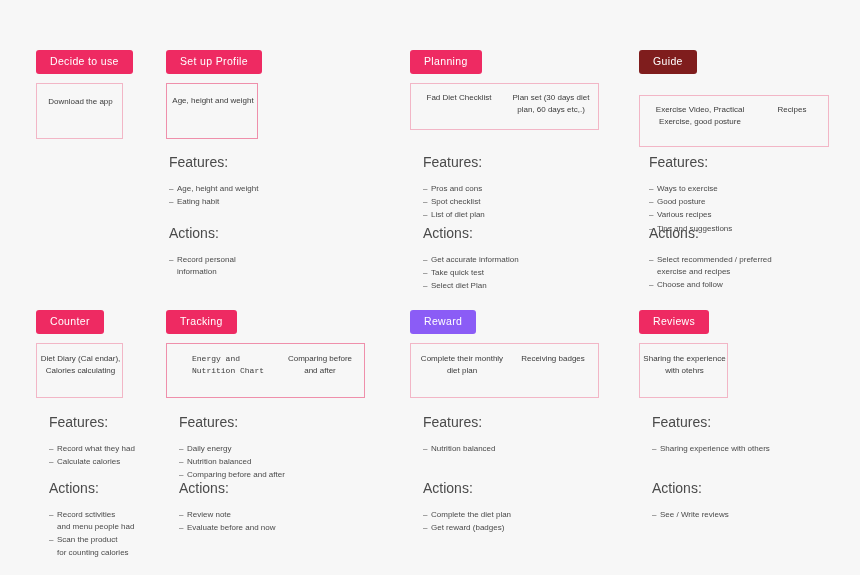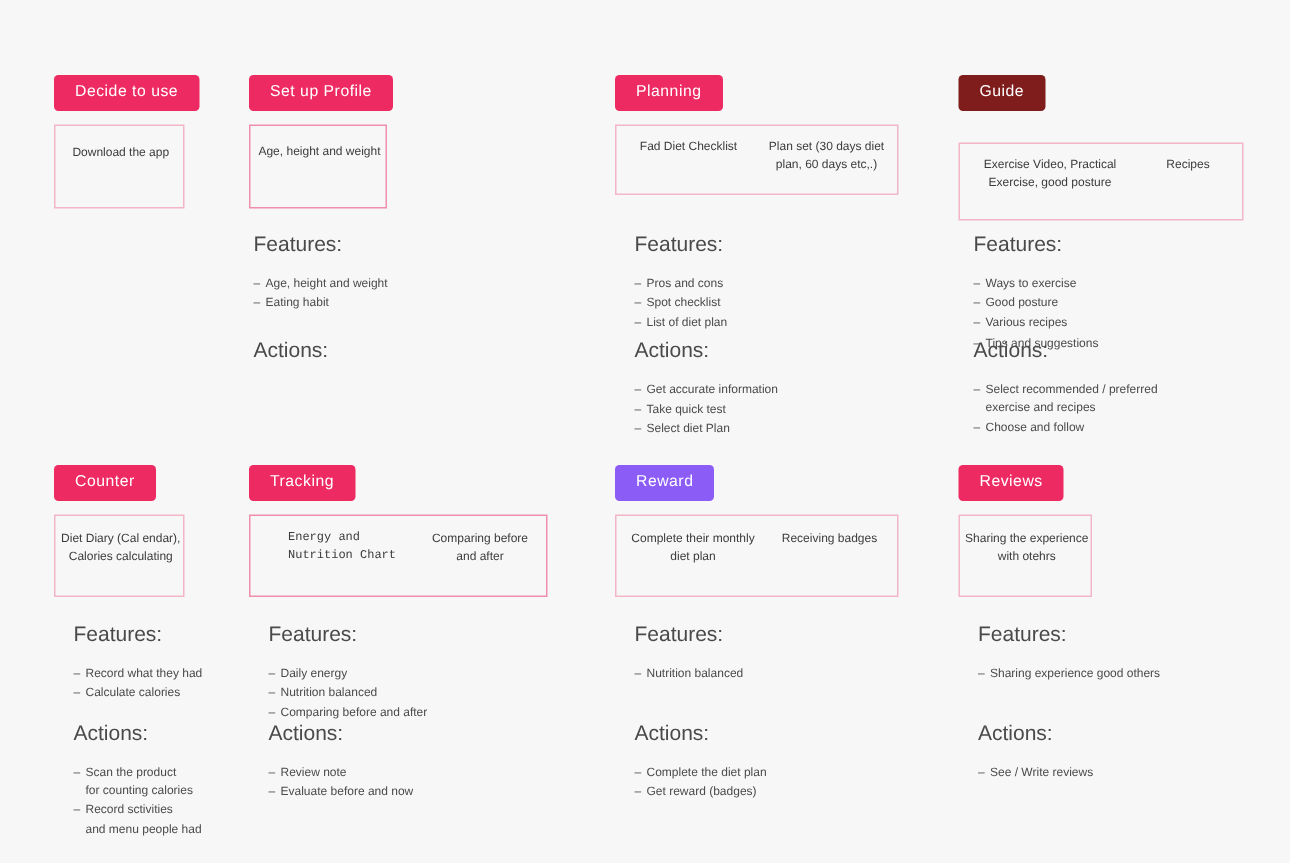--- a/index.html
+++ b/index.html
@@ -124,20 +124,24 @@
     </div>
     <div class="list-block" style="left:3px; top:110px; width:140px;">
       <p class="list-head">Features:</p>
       <ul class="list-items">
         <li>Age, height and weight</li>
         <li>Eating habit</li>
       </ul>
     </div>
     <div class="list-block" style="left:3px; top:181px; width:140px;">
       <p class="list-head">Actions:</p>
+      <ul class="list-items">
+        <li>Record personal
+ information</li>
+      </ul>
     </div>
   </div>
 
   <div class="stage" style="left:410px; top:42px; width:200px;">
     <div class="badge-wrap">
       <div class="badge" style="background: rgb(238, 42, 98); color: rgb(255, 255, 255);">Planning</div>
     </div>
     <div class="concept-box" style="left: 0px; top: 41px; width: 189px; height: 47px; border-color: rgb(242, 182, 198);">
       <div class="cell" style="left: 6px; top: 8px; width: 84px; text-align: center;">Fad Diet
 Checklist</div>
@@ -206,24 +210,24 @@
     <div class="list-block" style="left:13px; top:110px; width:140px;">
       <p class="list-head">Features:</p>
       <ul class="list-items">
         <li>Record what they had</li>
         <li>Calculate calories</li>
       </ul>
     </div>
     <div class="list-block" style="left:13px; top:176px; width:150px;">
       <p class="list-head">Actions:</p>
       <ul class="list-items">
+        <li>Record sctivities
+ and menu people had</li>
         <li>Scan the product
  for counting calories</li>
-        <li>Record sctivities
- and menu people had</li>
       </ul>
     </div>
   </div>
 
   <div class="stage" style="left:166px; top:302px; width:210px;">
     <div class="badge-wrap">
       <div class="badge" style="background: rgb(238, 42, 98); color: rgb(255, 255, 255);">Tracking</div>
     </div>
     <div class="concept-box strong" style="left: 0px; top: 41px; width: 199px; height: 55px; border-color: rgb(239, 143, 171);">
       <div class="cell left-align" style="left: 25px; top: 9px; width: 84px; text-align: left; font-family: Liberation Mono, monospace;">Energy
@@ -282,21 +286,21 @@
       <div class="badge" style="background: rgb(238, 42, 98); color: rgb(255, 255, 255);">Reviews</div>
     </div>
     <div class="concept-box" style="left: 0px; top: 41px; width: 89px; height: 55px; border-color: rgb(242, 182, 198);">
       <div class="cell" style="left: 0px; top: 9px; width: 89px; text-align: center;">Sharing the
 experience with
 otehrs</div>
     </div>
     <div class="list-block" style="left:13px; top:110px; width:190px;">
       <p class="list-head">Features:</p>
       <ul class="list-items">
-        <li>Sharing experience good others</li>
+        <li>Sharing experience with others</li>
       </ul>
     </div>
     <div class="list-block" style="left:13px; top:176px; width:190px;">
       <p class="list-head">Actions:</p>
       <ul class="list-items">
         <li>See / Write reviews</li>
       </ul>
     </div>
   </div>
 

